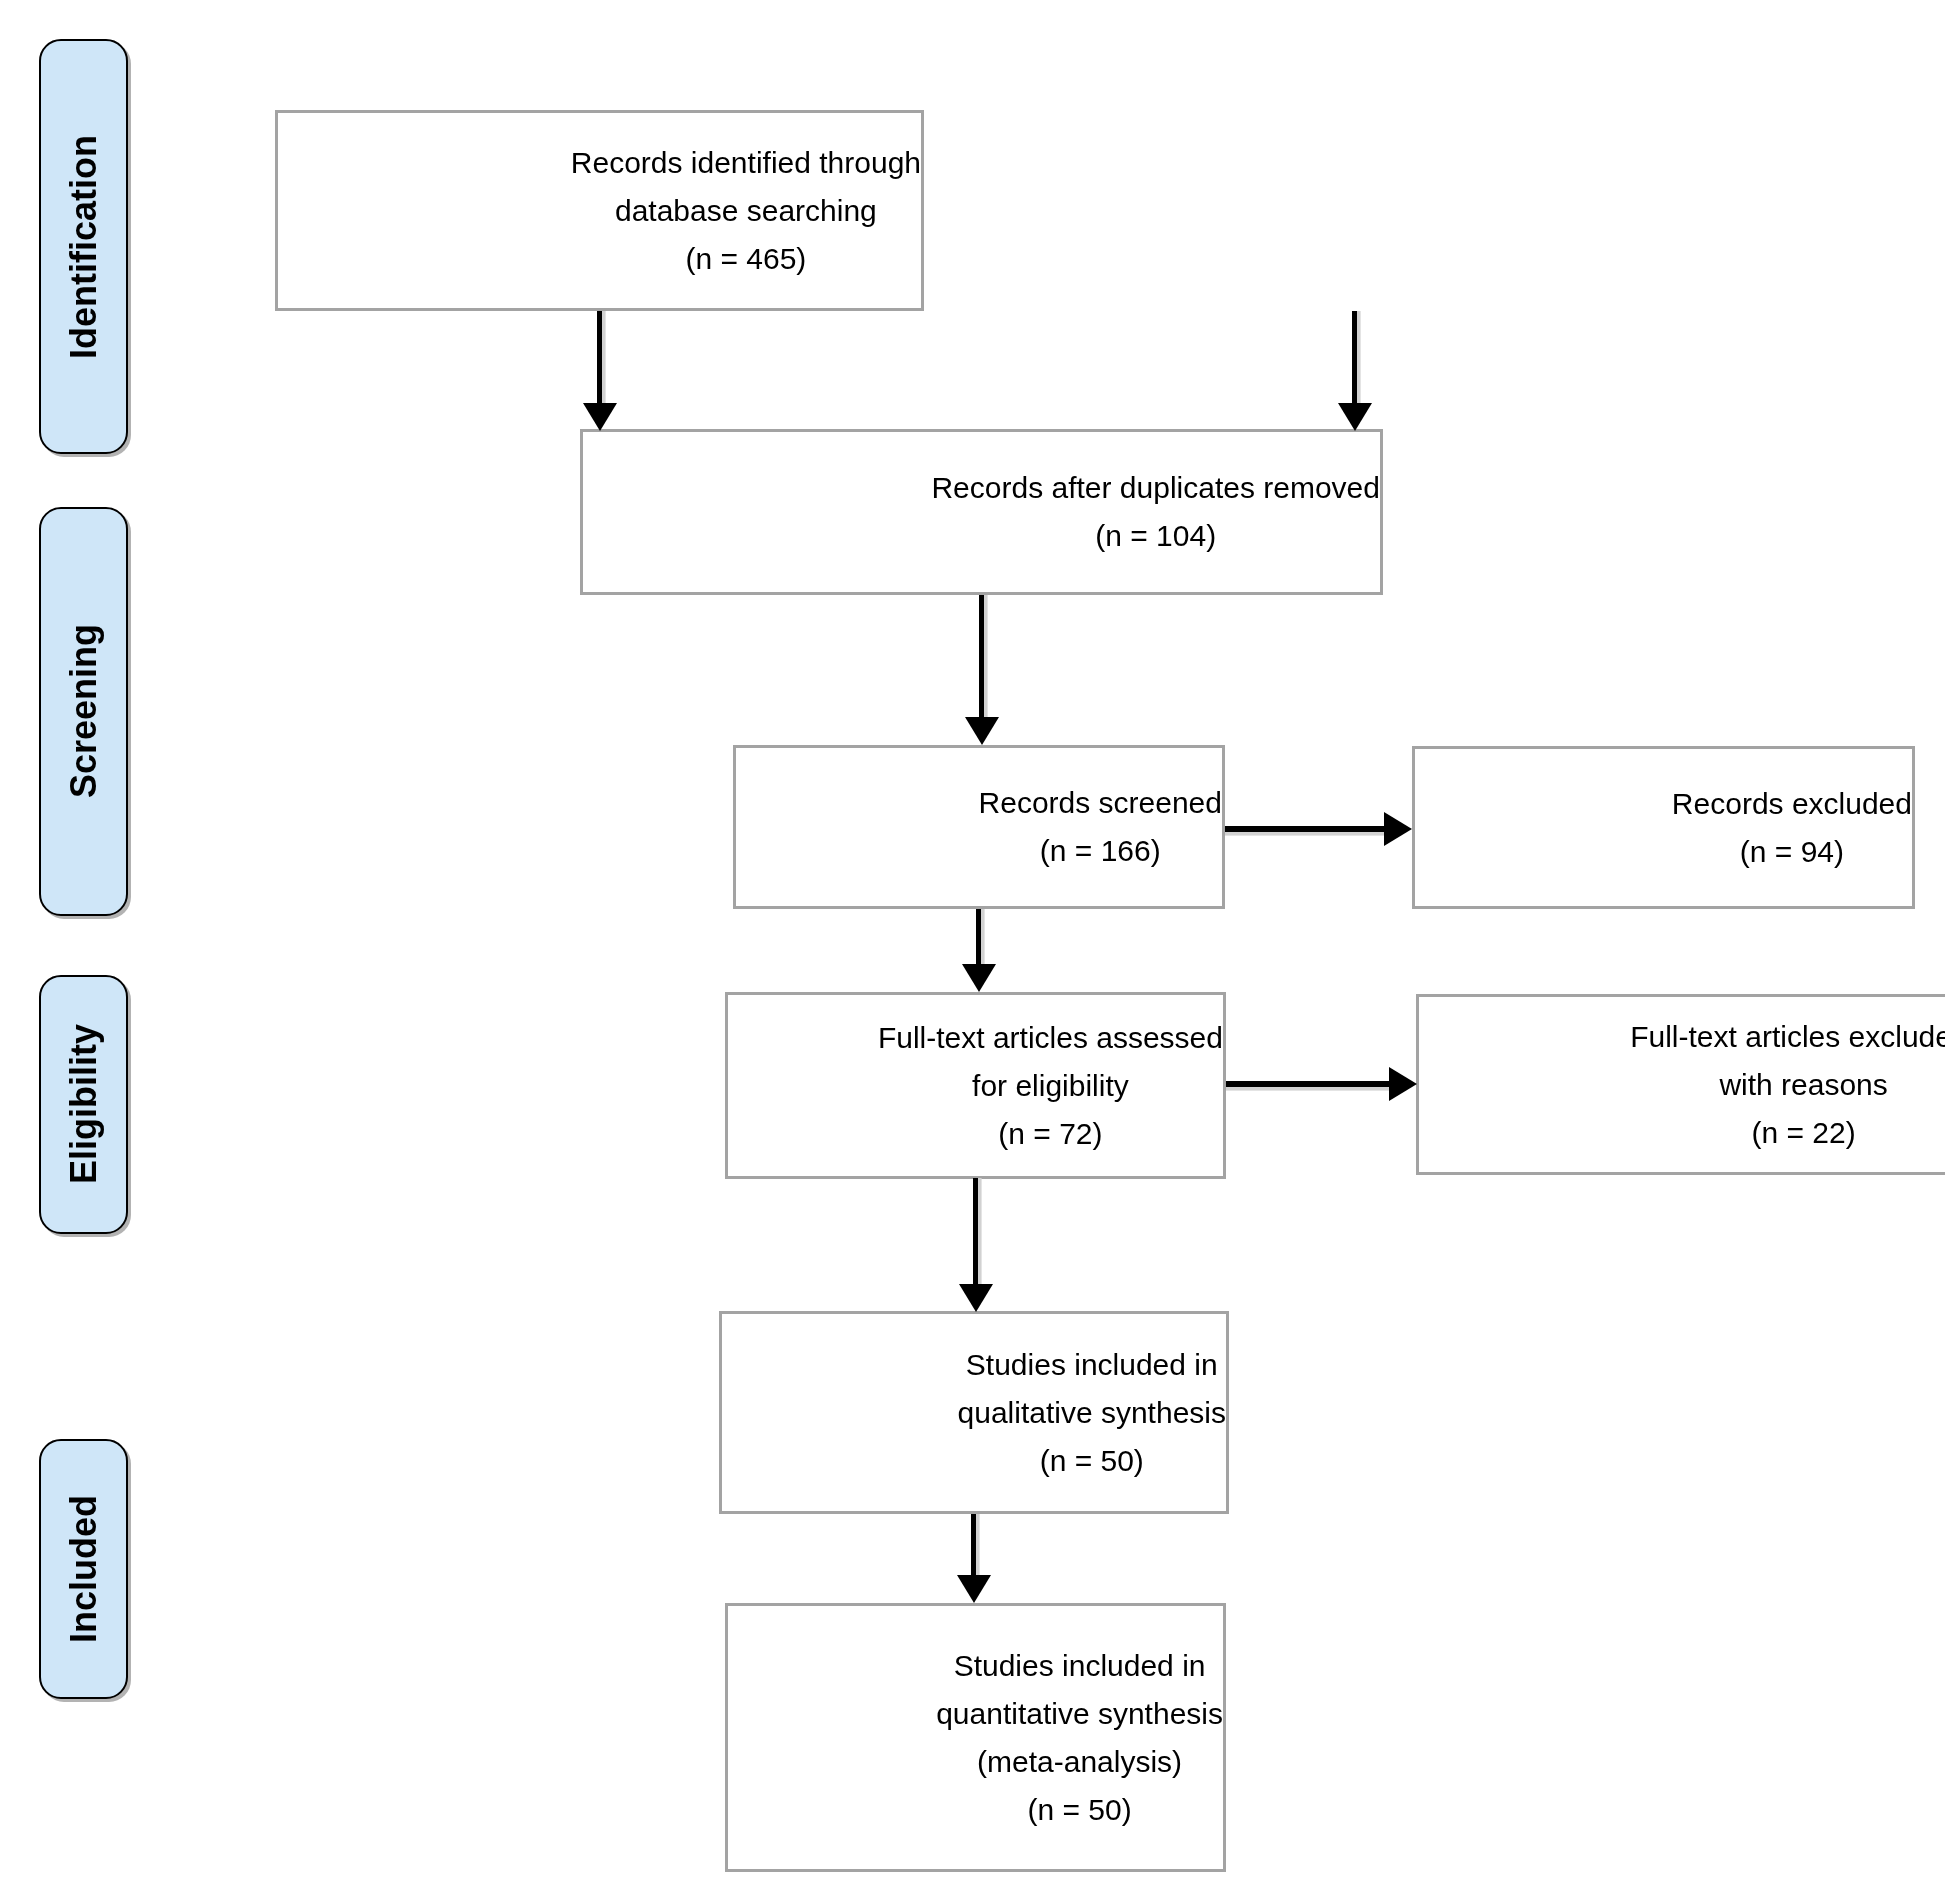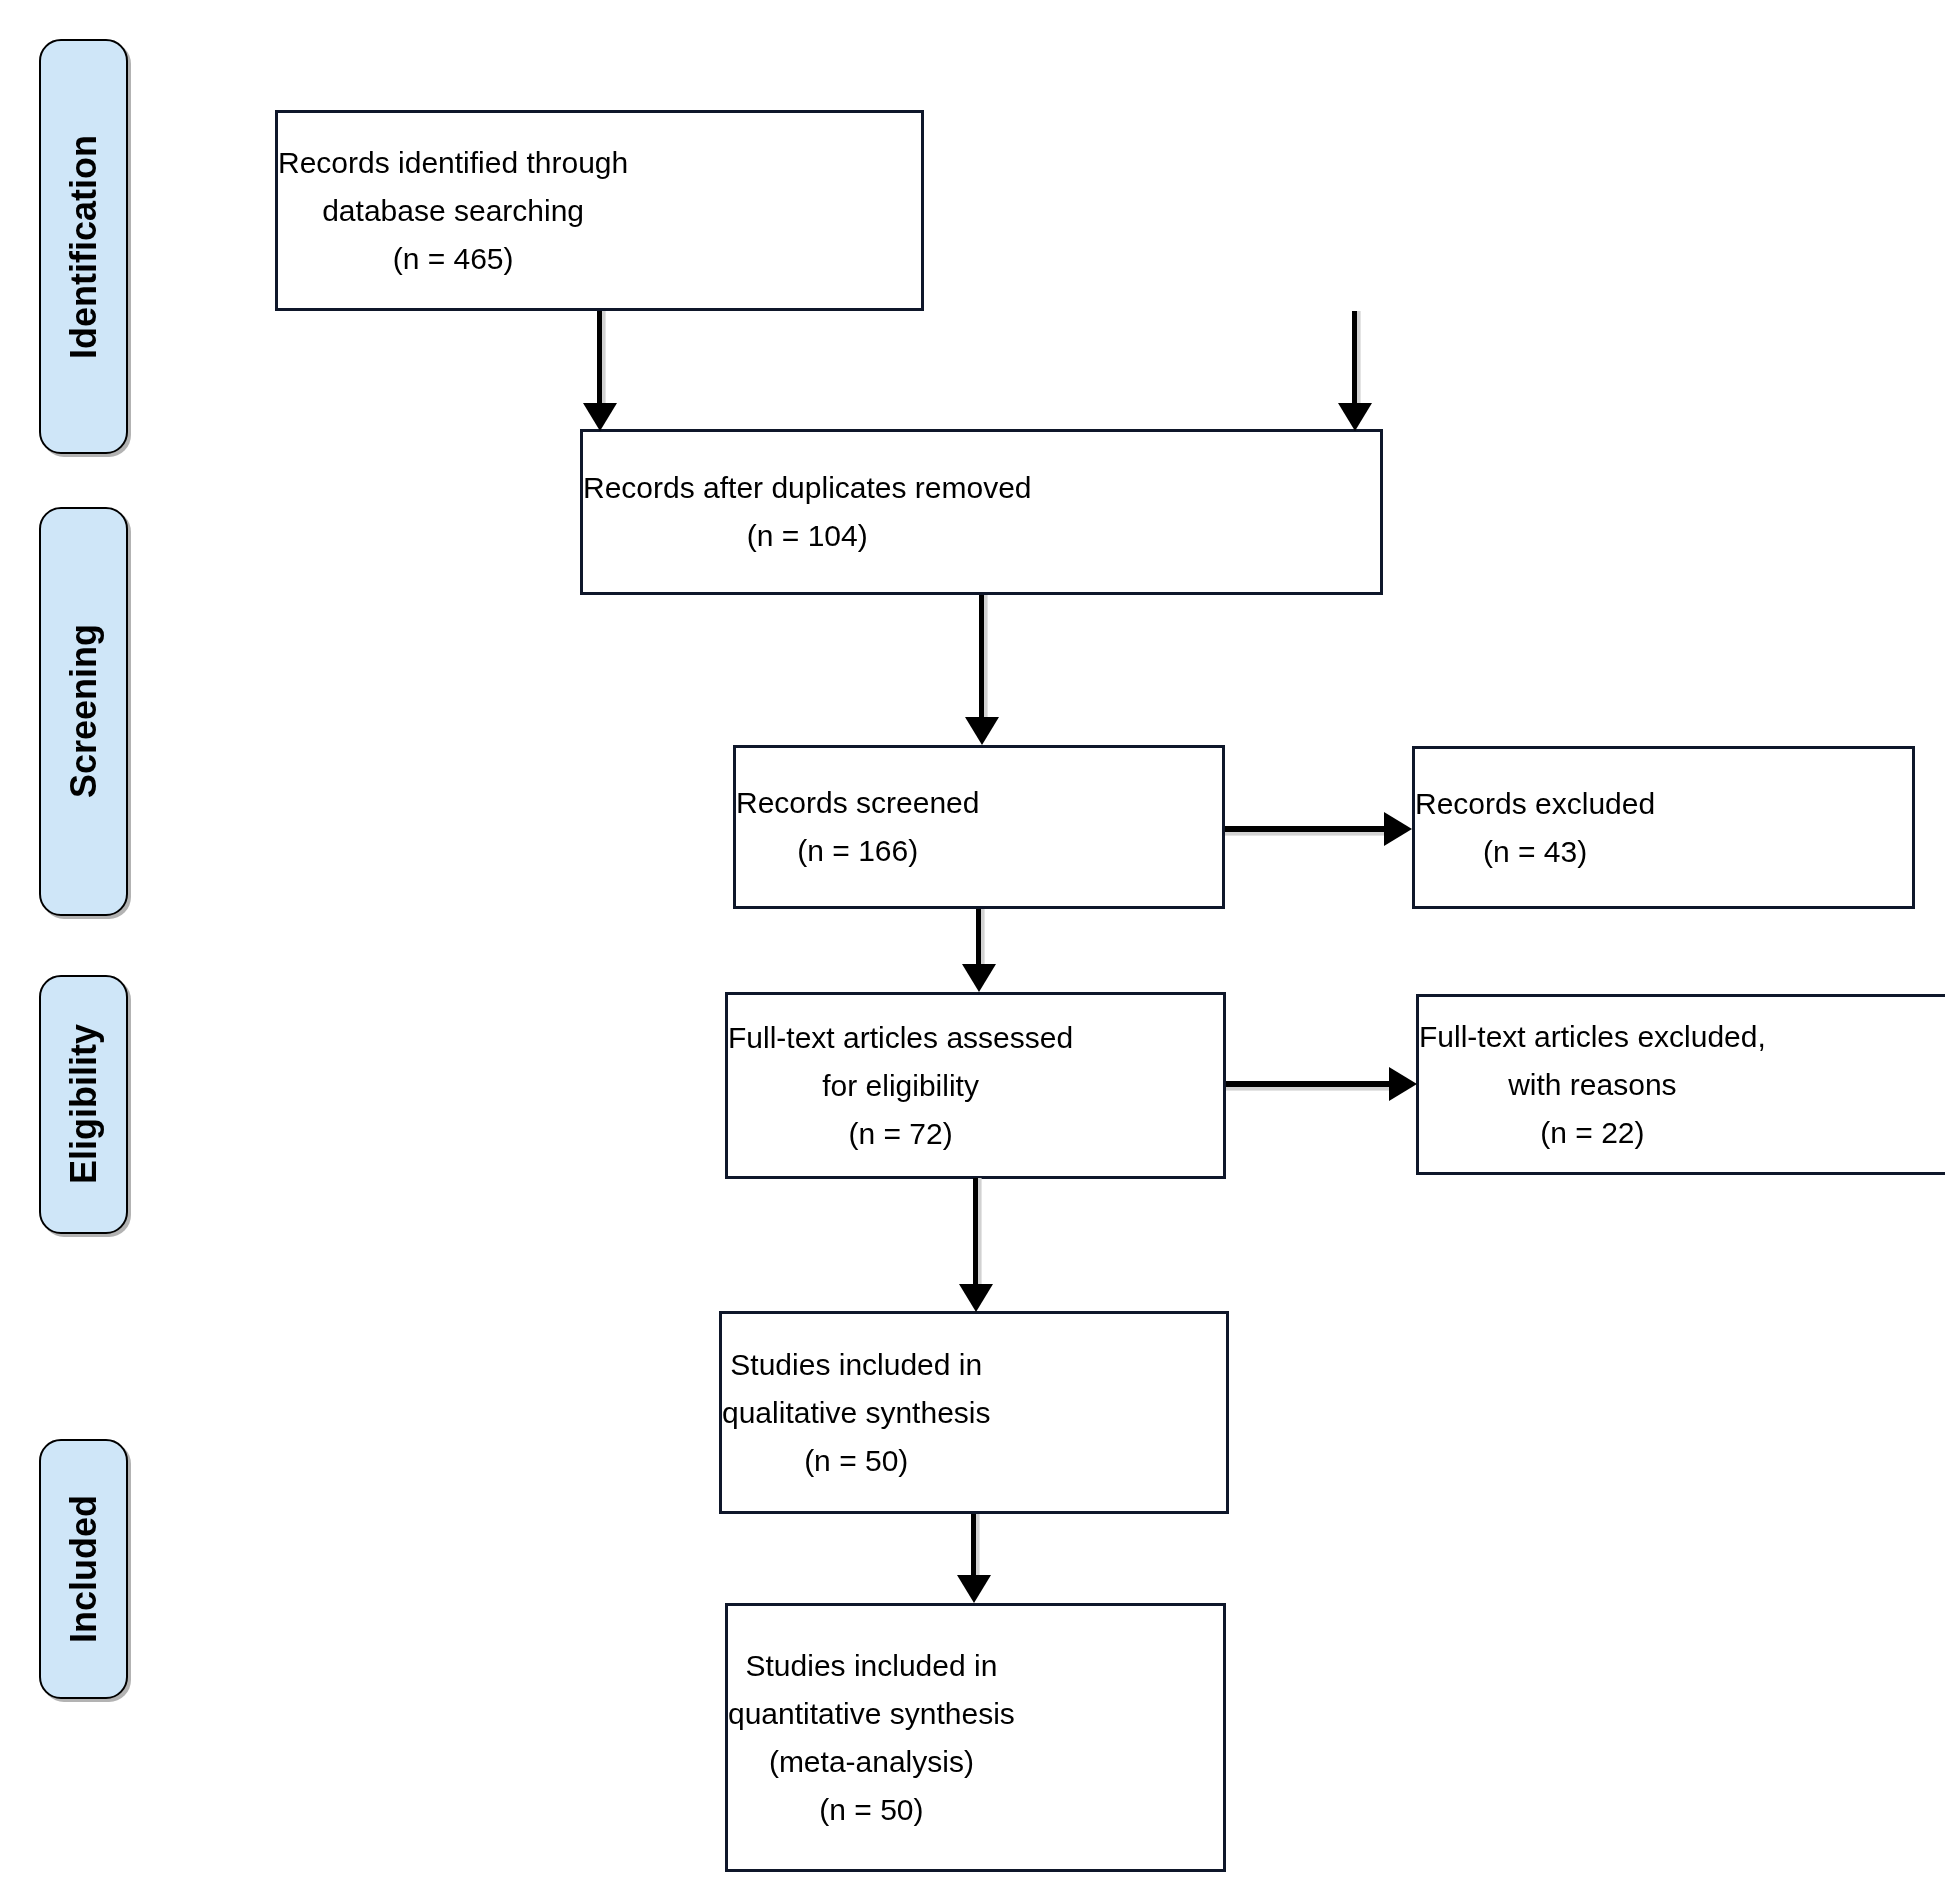--- a/index.html
+++ b/index.html
@@ -40,25 +40,25 @@
   }
   .stage-identification { top: 39px;   height: 415px; }
   .stage-screening      { top: 507px;  height: 409px; }
   .stage-eligibility    { top: 975px; height: 259px; }
   .stage-included       { top: 1439px; height: 260px; }
 
   
   .fbox {
     position: absolute;
     background: #ffffff;
-    border: 3px solid #0f172a;
+    border: 3px solid #a3a3a3;
     box-sizing: border-box;
     display: flex;
     align-items: center;
-    justify-content: flex-start;
+    justify-content: flex-end;
     text-align: center;
   }
   .fbox span {
     font-size: 30px;
     line-height: 48px;
     white-space: pre-line;
     color: #000000;
   }
   .box-identified   { left: 275px;  top: 110px;  width: 649px; height: 201px; }
   .box-additional   { left: 1027px; top: 110px;  width: 655px; height: 201px; }
@@ -151,21 +151,21 @@
   <div class="fbox box-duplicates">
     <span>Records after duplicates removed
 (n = 104)</span>
   </div>
   <div class="fbox box-screened">
     <span>Records screened
 (n = 166)</span>
   </div>
   <div class="fbox box-excluded">
     <span>Records excluded
-(n = 43)</span>
+(n = 94)</span>
   </div>
   <div class="fbox box-fulltext">
     <span>Full-text articles assessed
 for eligibility
 (n = 72)</span>
   </div>
   <div class="fbox box-ft-excluded">
     <span>Full-text articles excluded,
 with reasons
 (n = 22)</span>

